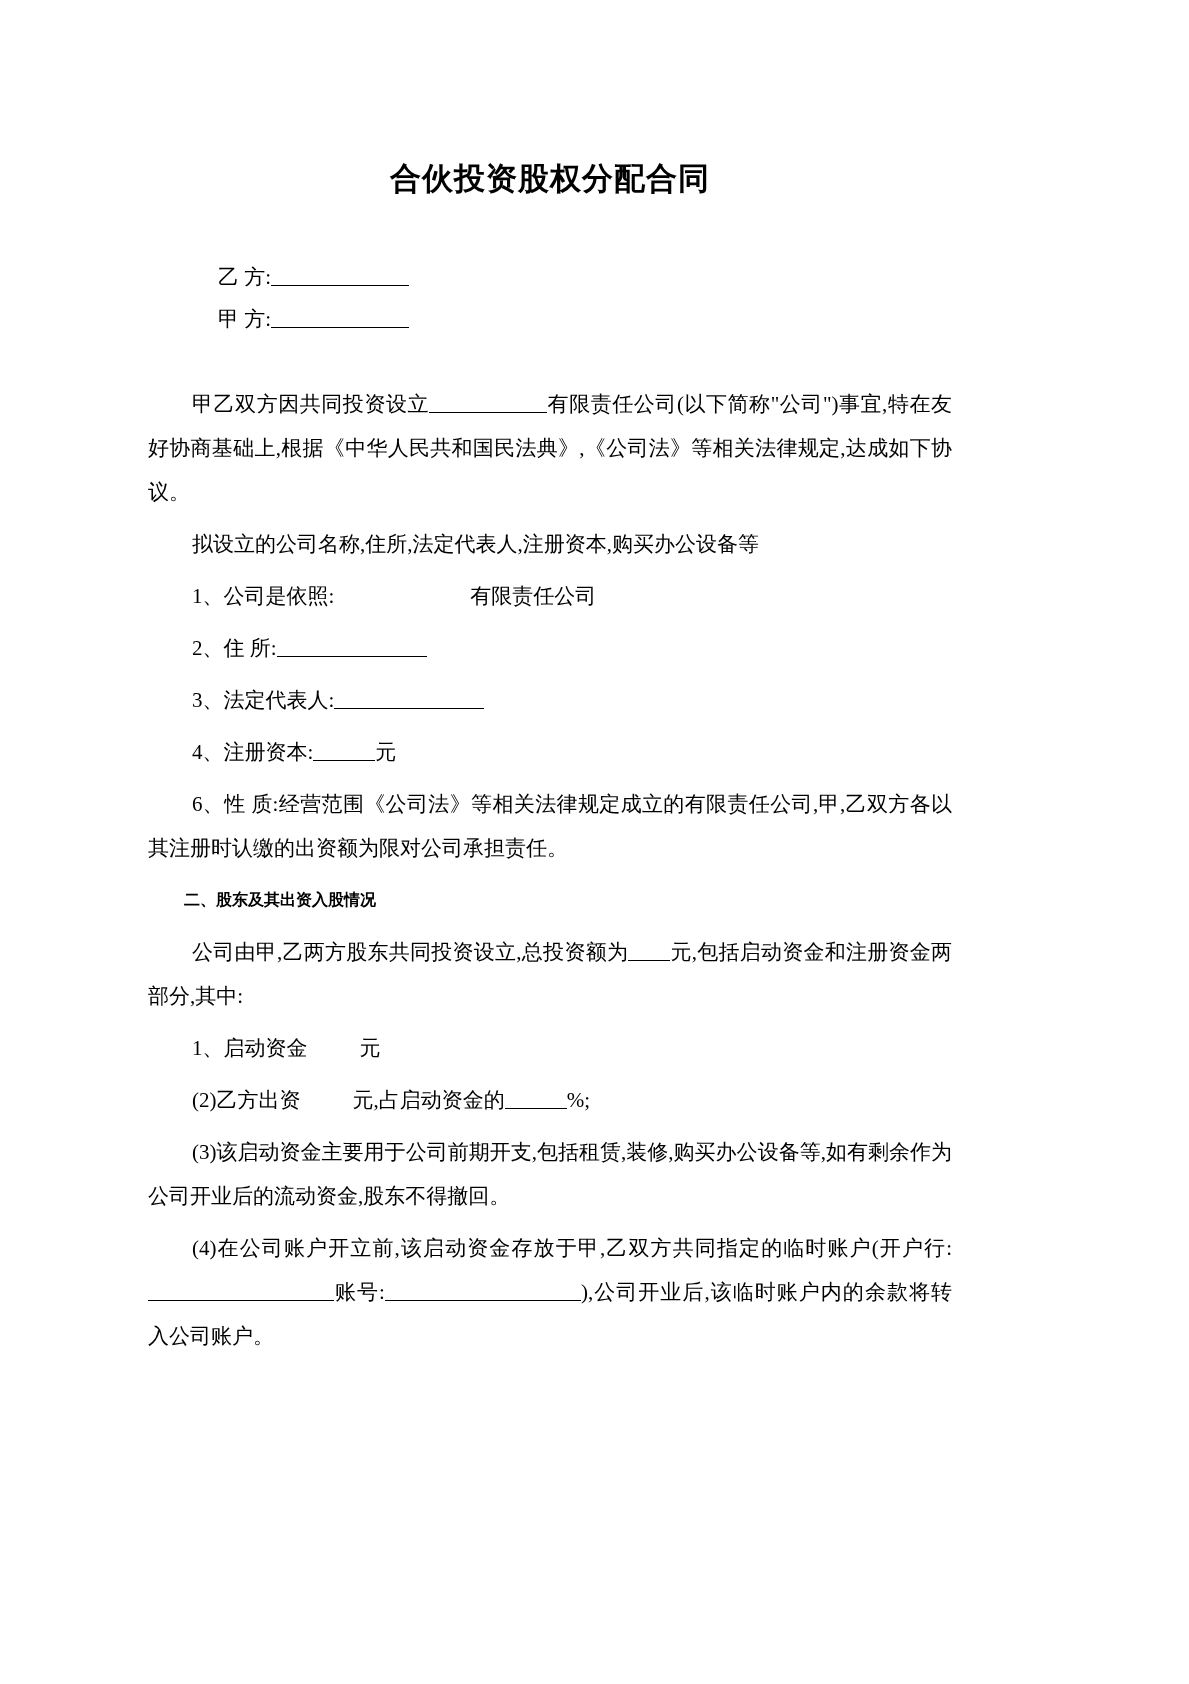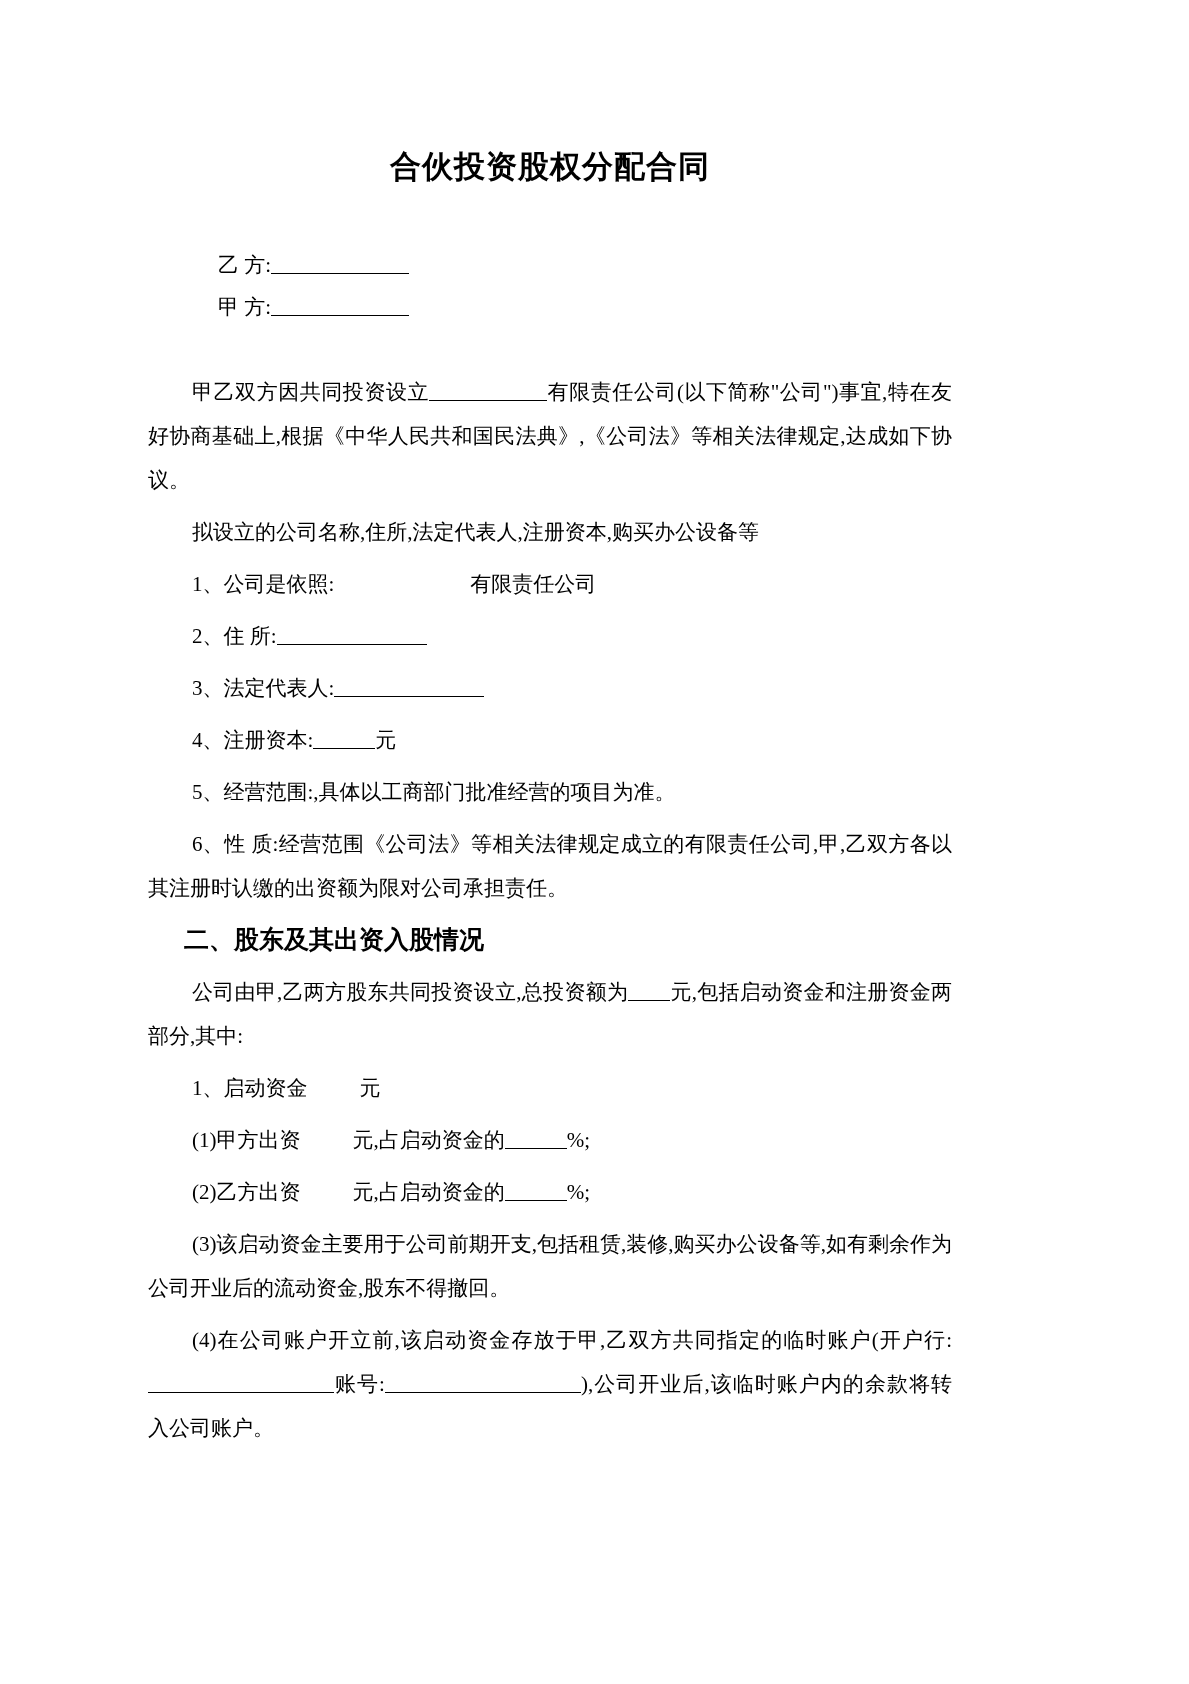--- a/index.html
+++ b/index.html
@@ -13,21 +13,21 @@
     height: 1684px;
     background: #ffffff;
     margin: 0 auto;
     overflow: hidden;
     font-family: "Liberation Serif", "DejaVu Serif", serif;
     color: #000000;
   }
   .content {
     position: absolute;
     left: 140px;
-    top: 5px;
+    top: 17px;
     width: 820px;
   }
   .doc-title {
     text-align: center;
     font-size: 31px;
     font-weight: 700;
     letter-spacing: 1px;
     margin-top: 140px;
     margin-bottom: 0;
     line-height: 1.4;
@@ -75,21 +75,21 @@
   .b-xs { width: 42px; }
   .b-sm { width: 62px; }
   .b-md { width: 118px; }
   .b-lg { width: 138px; }
   .b-xl { width: 150px; }
   .b-acct { width: 186px; }
   .b-acct2 { width: 196px; }
   .gap-sm { display: inline-block; width: 52px; }
   .gap-lg { display: inline-block; width: 136px; }
   .sec-head {
-    font-size: 25px;
+    font-size: 16px;
     line-height: 44px;
     margin: 0;
     padding-left: 44px;
     font-weight: 600;
   }
 </style>
 </head>
 <body>
 
 <div class="page">
@@ -109,31 +109,29 @@
       <p class="para indent">拟设立的公司名称,住所,法定代表人,注册资本,购买办公设备等</p>
 
       <p class="para item"><span>1、</span><span>公司是依照:</span><span class="gap-lg"></span><span>有限责任公司</span></p>
 
       <p class="para item"><span>2、</span><span>住 所:</span><span class="blank b-xl"></span></p>
 
       <p class="para item"><span>3、</span><span>法定代表人:</span><span class="blank b-xl"></span></p>
 
       <p class="para item"><span>4、</span><span>注册资本:</span><span class="blank b-sm"></span><span>元</span></p>
 
-      <p class="para item"><span>5、</span><span>经营范围:</span><span>,具体以工商部门批准经营的项目为准。</span></p>
 
       <p class="para hang"><span>6、</span><span>性 质:</span><span>经营范围《公司法》等相关法律规定成立的有限责任公司,甲,乙双方各以其注册时认缴的出资额为限对公司承担责任。</span></p>
 
       <p class="sec-head">二、股东及其出资入股情况</p>
 
       <p class="para indent"><span>公司由甲,乙两方股东共同投资设立,总投资额为</span><span class="blank b-xs"></span><span>元,包括启动资金和注册资金两部分,其中:</span></p>
 
       <p class="para item"><span>1、</span><span>启动资金</span><span class="gap-sm"></span><span>元</span></p>
 
-      <p class="para item"><span>(1)</span><span>甲方出资</span><span class="gap-sm"></span><span>元,占启动资金的</span><span class="blank b-sm"></span><span>%;</span></p>
 
       <p class="para item"><span>(2)</span><span>乙方出资</span><span class="gap-sm"></span><span>元,占启动资金的</span><span class="blank b-sm"></span><span>%;</span></p>
 
       <p class="para hang"><span>(3)</span><span>该启动资金主要用于公司前期开支,包括租赁,装修,购买办公设备等,如有剩余作为公司开业后的流动资金,股东不得撤回。</span></p>
 
       <p class="para hang"><span>(4)</span><span>在公司账户开立前,该启动资金存放于甲,乙双方共同指定的临时账户(开户行:</span><span class="blank b-acct"></span><span>账号:</span><span class="blank b-acct2"></span><span>),公司开业后,该临时账户内的余款将转入公司账户。</span></p>
 
 
     </div>
   </div>

